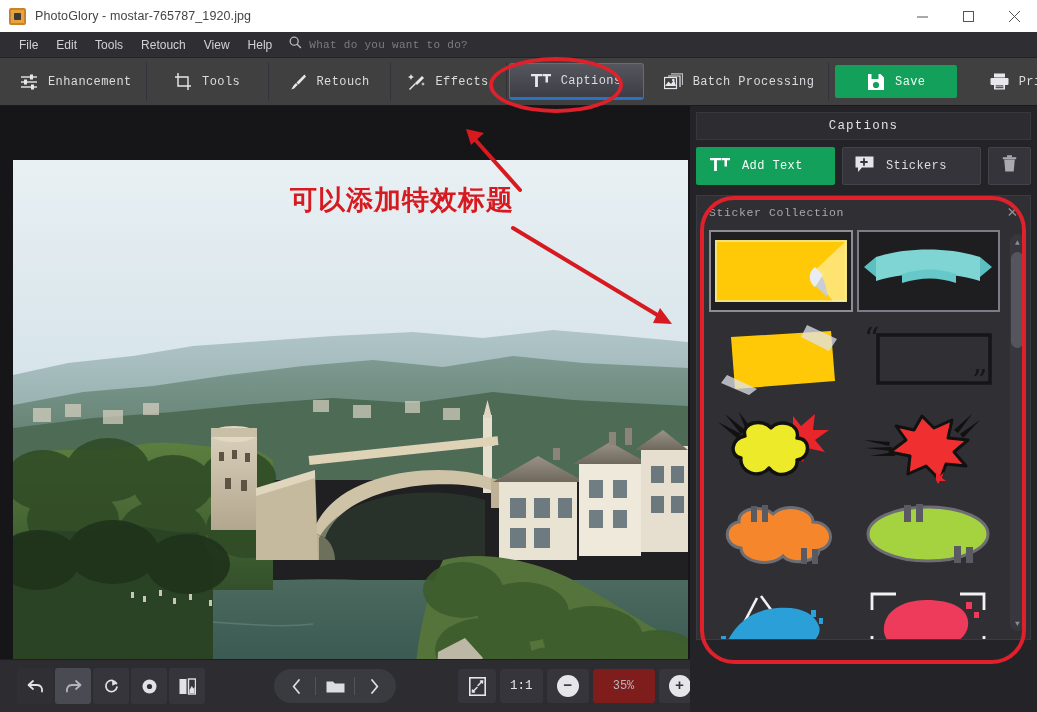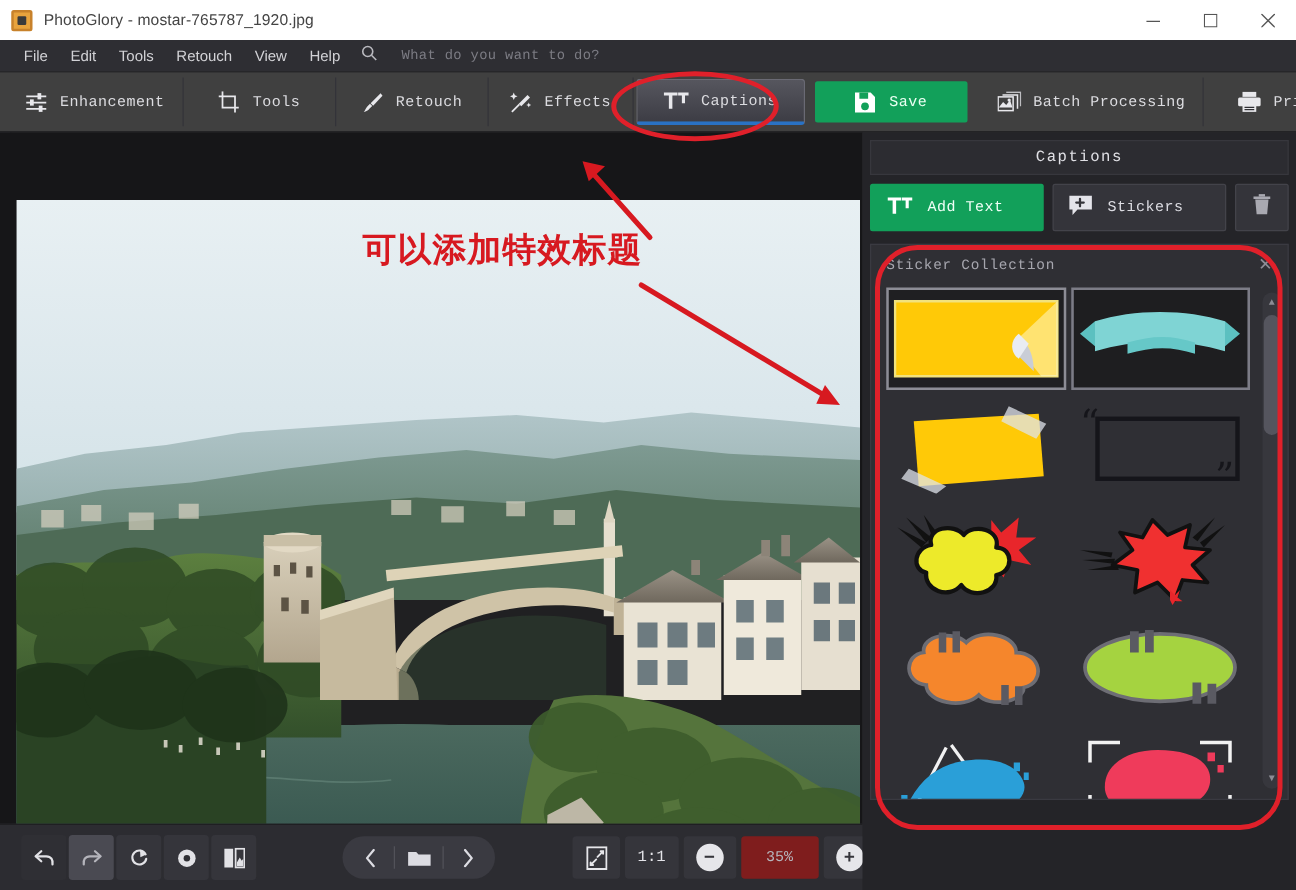--- a/index.html
+++ b/index.html
@@ -46,21 +46,21 @@
     display: flex; align-items: center;
     padding-left: 10px; gap: 0px;
     border-bottom: 1px solid #242427;
   }
   .menu-item {
     font-size: 12px; color: #d2d2d6; padding: 0 9px;
     font-family: "Liberation Sans", sans-serif;
     line-height: 26px;
   }
   .menu-search {
-    display: flex; align-items: center; gap: 19px; margin-left: 8px; font-family: Liberation Mono, monospace;
+    display: flex; align-items: center; gap: 7px; margin-left: 8px; font-family: Liberation Mono, monospace;
   }
   .menu-search .sicon { color: #b9b9bf; display:block; }
   .menu-search .sph {
     font-size: 11px; color: #7c7c84; letter-spacing: .3px;
   }
 
   
   .toolbar {
     height: 48px; background: #404040;
     display: flex; align-items: stretch;
@@ -361,42 +361,42 @@
   <div class="tb-btn tb-captions">
     <span class="ic">
       <svg width="20" height="15" viewBox="0 0 20 15">
         <path d="M0 1 H11 V3.3 H6.9 V14 H4.1 V3.3 H0 Z" fill="#e8e8ec"></path>
         <path d="M11.5 1 H20 V3.3 H17 V9.5 H14.5 V3.3 H11.5 Z" fill="#e8e8ec"></path>
       </svg>
     </span>
     <span>Captions</span>
   </div>
 
-  <div class="tb-btn tb-save">
-    <span class="ic">
-      <svg width="18" height="18" viewBox="0 0 18 18">
-        <path d="M1 1 H13.5 L17 4.5 V17 H1 Z" fill="#ffffff"></path>
-        <rect x="4.5" y="1" width="7" height="5" fill="#12a05a"></rect>
-        <circle cx="9" cy="12" r="3.1" fill="#12a05a"></circle>
-      </svg>
-    </span>
-    <span>Save</span>
-  </div>
-
   <div class="tb-btn tb-batch">
     <span class="ic">
       <svg width="19" height="17" viewBox="0 0 19 17">
         <rect x="0.5" y="4.5" width="12" height="11" fill="none" stroke="#e8e8ec" stroke-width="1.2"></rect>
         <path d="M1 13 L4.5 8.5 L7 11 L10 7 L12 13 Z" fill="#e8e8ec"></path>
         <circle cx="9.3" cy="7" r="1.3" fill="#e8e8ec"></circle>
         <path d="M4 3 H16 V14" fill="none" stroke="#e8e8ec" stroke-width="1.2"></path>
         <path d="M7 0.8 H18.5 V12" fill="none" stroke="#e8e8ec" stroke-width="1.2" opacity=".75"></path>
       </svg>
     </span>
     <span>Batch Processing</span>
+  </div>
+
+  <div class="tb-btn tb-save">
+    <span class="ic">
+      <svg width="18" height="18" viewBox="0 0 18 18">
+        <path d="M1 1 H13.5 L17 4.5 V17 H1 Z" fill="#ffffff"></path>
+        <rect x="4.5" y="1" width="7" height="5" fill="#12a05a"></rect>
+        <circle cx="9" cy="12" r="3.1" fill="#12a05a"></circle>
+      </svg>
+    </span>
+    <span>Save</span>
   </div>
 
   <div class="tb-btn tb-print">
     <span class="ic">
       <svg width="19" height="17" viewBox="0 0 19 17">
         <rect x="4" y="0.5" width="11" height="4" fill="#e8e8ec"></rect>
         <rect x="0.5" y="5" width="18" height="7" rx="1.2" fill="#e8e8ec"></rect>
         <rect x="4" y="11" width="11" height="5.5" fill="#e8e8ec"></rect>
         <rect x="5.6" y="12.4" width="7.8" height="1" fill="#2f2f34"></rect>
         <rect x="5.6" y="14.2" width="7.8" height="1" fill="#2f2f34"></rect>

